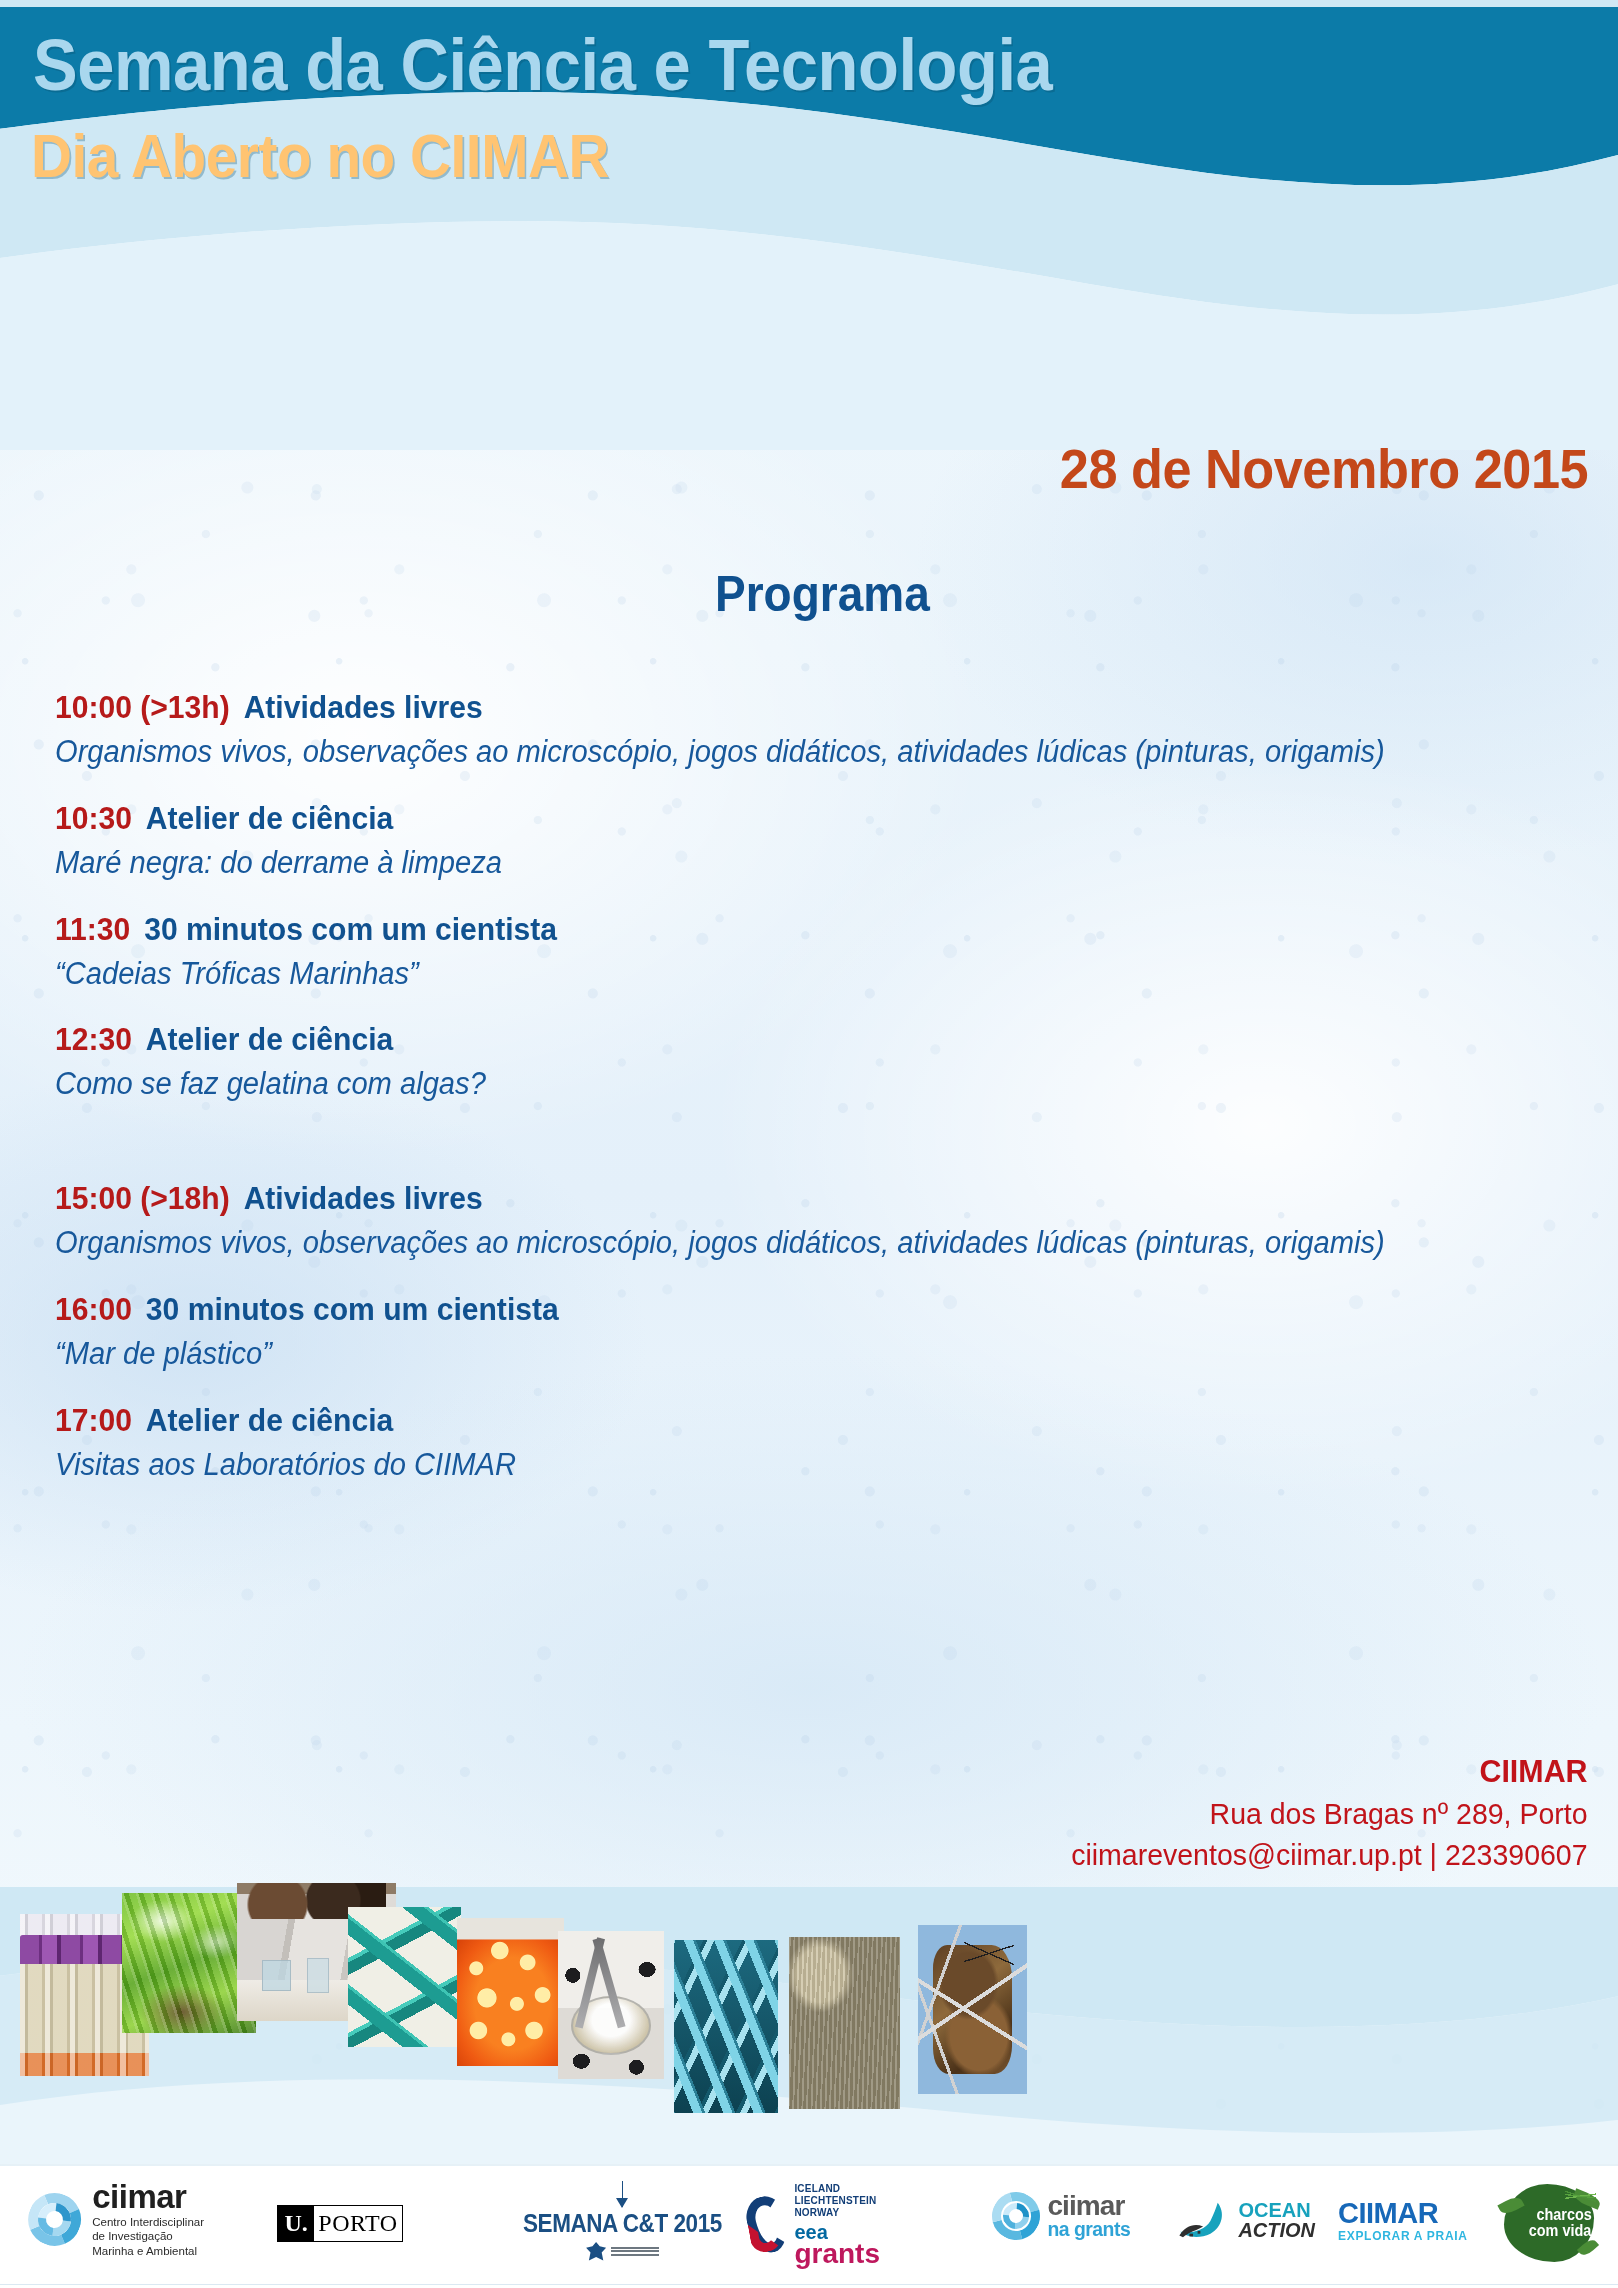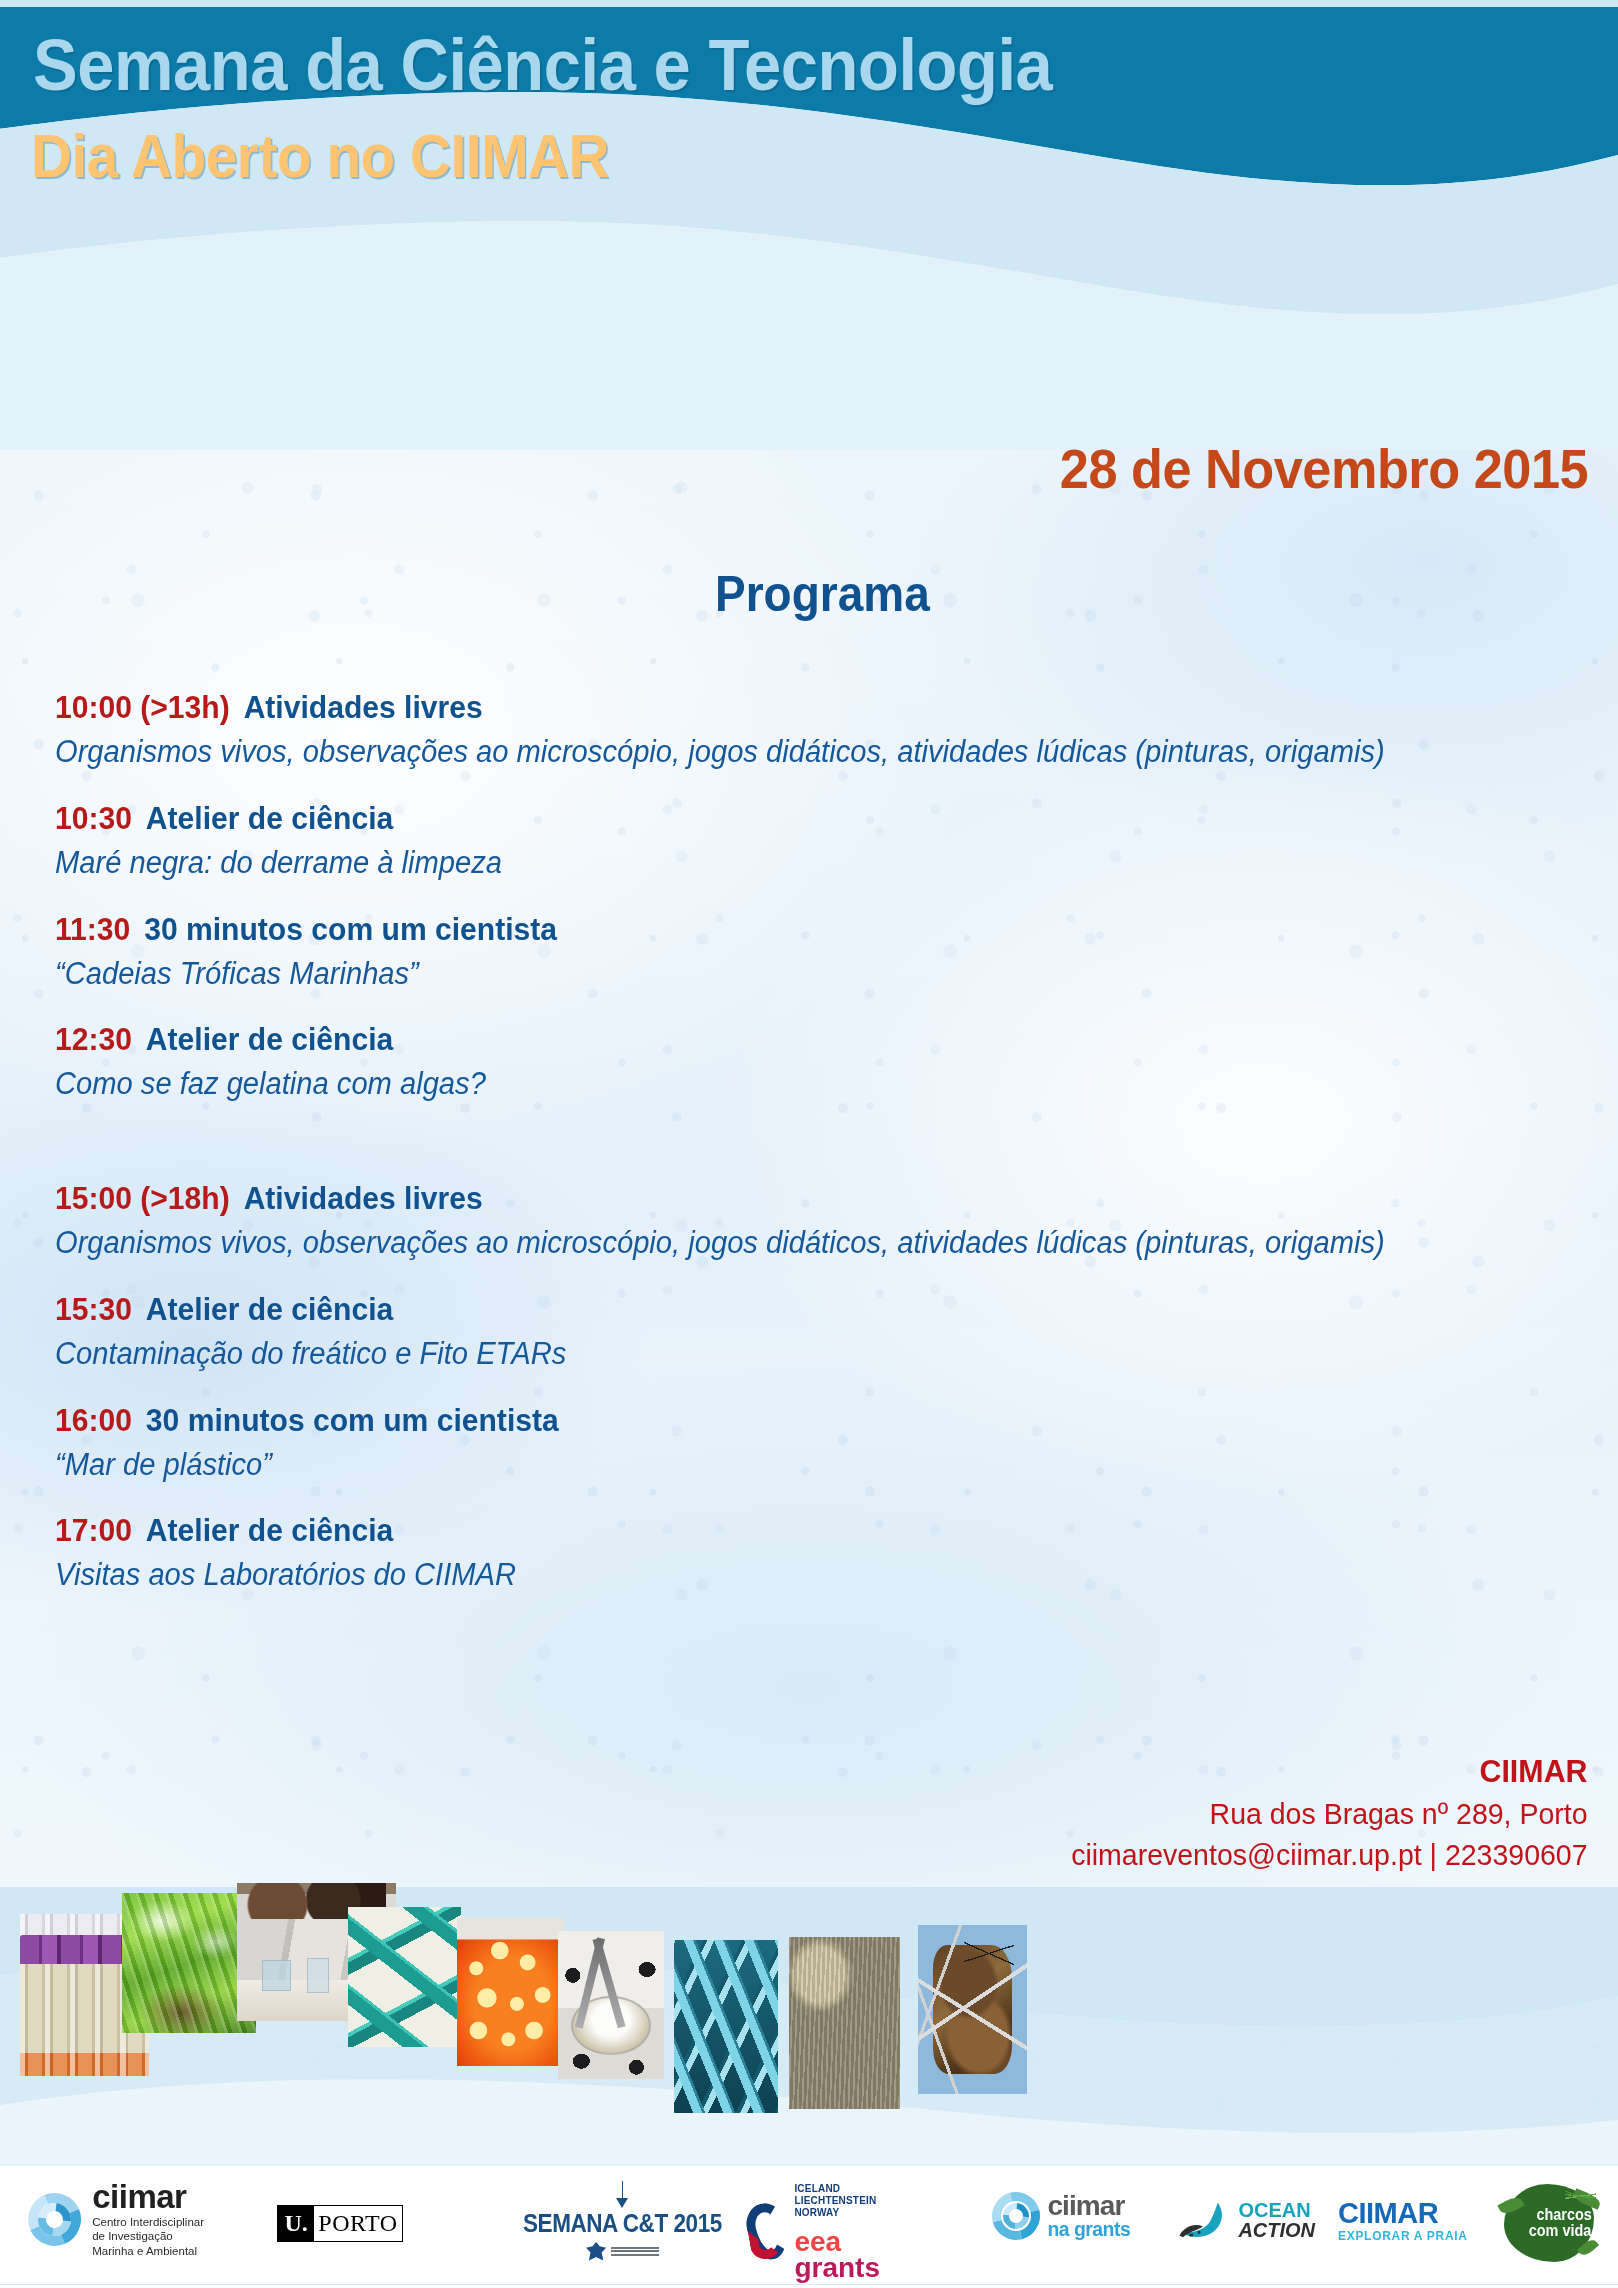--- a/index.html
+++ b/index.html
@@ -493,21 +493,21 @@
   }
   .eea-mark .hook2 {
     position: absolute; left: 1.8px; top: 26px; width: 31px; height: 29.5px;
     border: 9.2px solid #c41230; border-top-color: transparent; border-right-color: transparent;
     border-radius: 0 0 60% 60%;
     transform: rotate(-10deg);
   }
   .eea-text .countries {
     font-size: 10px; font-weight: bold; color: #123e77; line-height: 1.22; letter-spacing: 0.2px;
   }
-  .eea-text .eea { font-size: 28px; font-weight: bold; color: #ef4444; line-height: 0.92; margin-top: 10px; }
+  .eea-text .eea { font-size: 20px; font-weight: bold; color: #0369a1; line-height: 0.92; margin-top: 4px; }
   .eea-text .grants { font-size: 28px; font-weight: bold; color: #be185d; line-height: 0.92; }
 
   
   .logo-escola { left: 992px; top: 28px; }
   .escola-mark { width: 48px; height: 48px; margin-right: 7.4px; flex: none; position: relative; }
   .escola-mark::before {
     content: ""; position: absolute; inset: 0; border-radius: 50%;
     border: 9.2px solid transparent;
     border-color: #7fcbe9 #2fa3d6 #59b8e0 #aadcf2;
     transform: rotate(30deg);
@@ -634,26 +634,20 @@
       <div class="sched-desc">Como se faz gelatina com algas?</div>
     </div>
 
     <div class="sched-item" style="margin-bottom:31px">
       <div class="sched-head">
         <span class="sched-time">15:00 (&gt;18h)</span><span class="sched-label">Atividades livres</span>
       </div>
       <div class="sched-desc">Organismos vivos, observações ao microscópio, jogos didáticos, atividades lúdicas (pinturas, origamis)</div>
     </div>
 
-    <div class="sched-item" style="margin-bottom:31px">
-      <div class="sched-head">
-        <span class="sched-time">15:30</span><span class="sched-label">Atelier de ciência</span>
-      </div>
-      <div class="sched-desc">Contaminação do freático e Fito ETARs</div>
-    </div>
 
     <div class="sched-item" style="margin-bottom:31px">
       <div class="sched-head">
         <span class="sched-time">16:00</span><span class="sched-label">30 minutos com um cientista</span>
       </div>
       <div class="sched-desc">“Mar de plástico”</div>
     </div>
 
     <div class="sched-item">
       <div class="sched-head">

